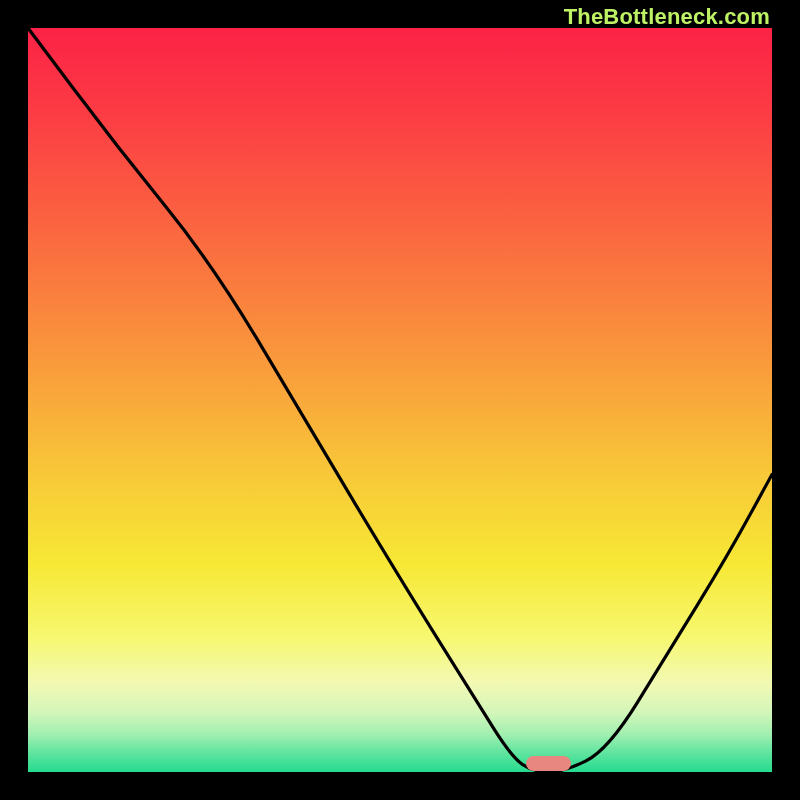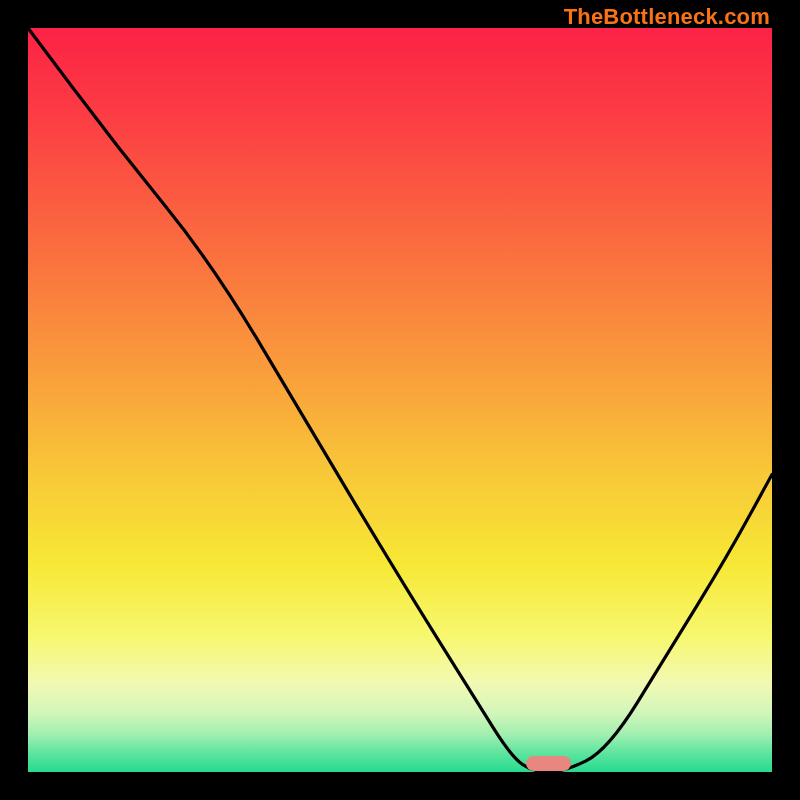--- a/index.html
+++ b/index.html
@@ -45,21 +45,21 @@
     position: absolute;
     border-radius: 9px;
   }
   .watermark {
     position: absolute;
     top: 4px;
     right: 30px;
     font-family: Arial, Helvetica, sans-serif;
     font-size: 22px;
     font-weight: 600;
-    color: #f97316;
+    color: #bef264;
     letter-spacing: 0.2px;
   }
 </style>
 </head>
 <body>
 
 <div class="frame">
   <div class="plot">
     <div class="gradient" id="grad" style="background: linear-gradient(rgb(252, 34, 70) 0%, rgb(252, 59, 68) 11%, rgb(251, 91, 65) 23%, rgb(250, 125, 62) 35%, rgb(249, 163, 59) 48%, rgb(248, 200, 56) 60%, rgb(247, 232, 53) 72%, rgb(247, 248, 113) 82%, rgb(242, 249, 178) 88%, rgb(211, 246, 186) 92%, rgb(160, 239, 176) 95%, rgb(106, 230, 162) 97%, rgb(37, 219, 143) 100%);"></div>
     <svg class="curve" viewBox="0 0 744 744" preserveAspectRatio="none">

